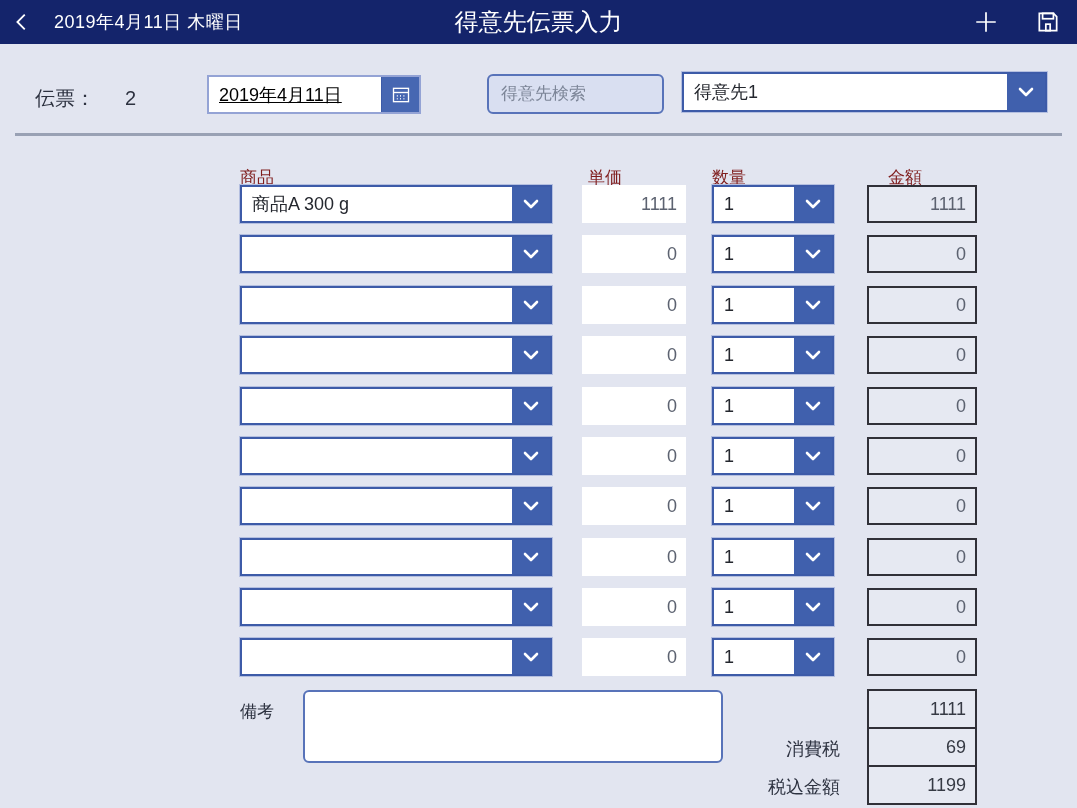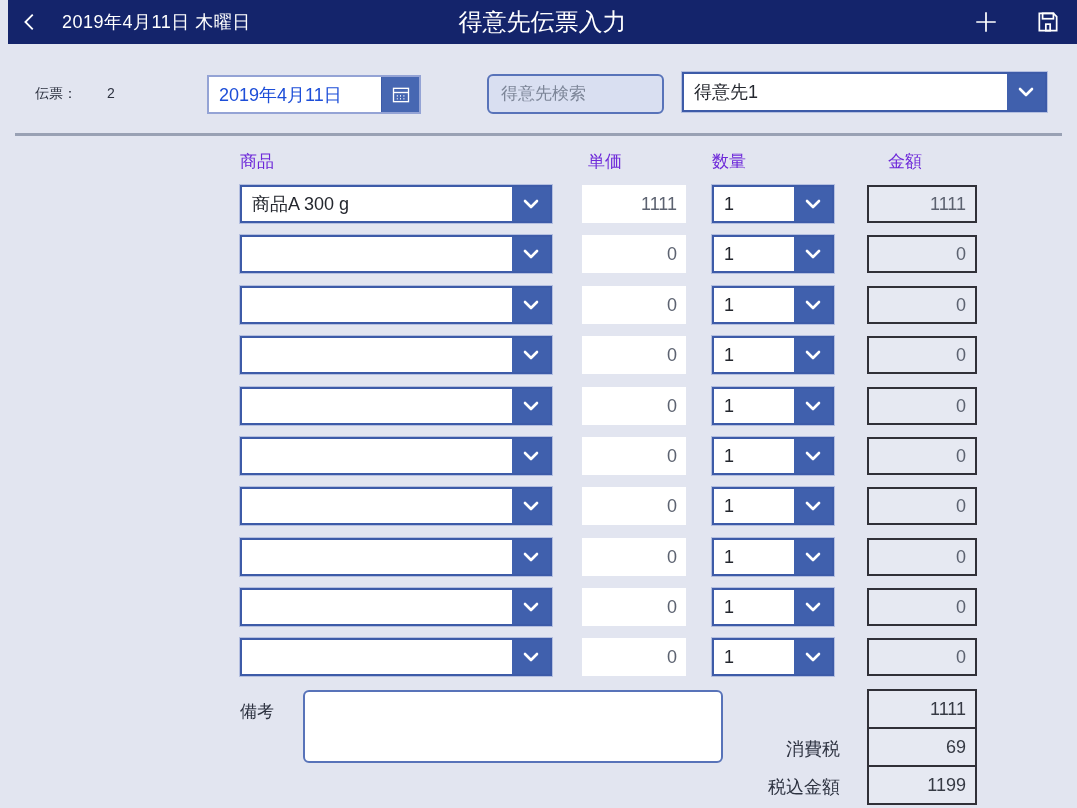--- a/index.html
+++ b/index.html
@@ -6,44 +6,44 @@
   html,body { width:1077px; height:808px; }
   body {
     font-family:"Liberation Sans","DejaVu Sans",sans-serif;
     background:#e2e5f0;
     overflow:hidden;
   }
   #page { position:relative; width:1077px; height:808px; background:#e2e5f0; }
 
   
   .appbar {
-    position:absolute; top:0; left:8px; right:0; height:44px;
+    position:absolute; top:0; left:0; right:0; height:44px;
     background:#14246b; color:#fff;
     display:flex; align-items:center;
   }
   .appbar .back { width:44px; height:44px; display:flex; align-items:center; justify-content:center; cursor:pointer; }
   .appbar .hdate { font-size:18px; margin-left:10px; letter-spacing:0.5px; }
   .appbar .title {
     position:absolute; left:50%; transform:translateX(-50%);
     font-size:24px; font-weight:400; white-space:nowrap;
   }
   .appbar .right { position:absolute; right:12px; top:0; height:44px; display:flex; align-items:center; gap:28px; }
   .icon-btn { width:34px; height:34px; display:flex; align-items:center; justify-content:center; cursor:pointer; }
 
   
-  .slip { position:absolute; left:35px; top:85px; font-size:14px; color:#2d3240; }
+  .slip { position:absolute; left:35px; top:85px; font-size:20px; color:#2d3240; }
   .slip .num { margin-left:30px; }
 
   .datepicker {
     position:absolute; left:207px; top:75px; width:214px; height:39px;
     border:2px solid #94a3d5; background:#fff; display:flex;
   }
   .datepicker input {
-    flex:1; border:none; outline:none; font-size:18px; color:#1d4ed8;
-    padding-left:10px; font-family:inherit; background:#fff; min-width:0;
+    flex:1; border:none; outline:none; font-size:18px; color:#000000;
+    padding-left:10px; font-family:inherit; background:#fff; min-width:0;text-decoration:underline;
   }
   .datepicker .cal-btn {
     width:38px; background:#4767b2; border-left:1px solid #3d5ba8;
     display:flex; align-items:center; justify-content:center; cursor:pointer;
   }
 
   .search-input {
     position:absolute; left:487px; top:74px; width:177px; height:40px;
     background:#d9dff1; border:2px solid #5873b9; border-radius:6px;
     font-size:17px; color:#6f7890; padding:0 12px; outline:none; font-family:inherit;
@@ -61,21 +61,21 @@
   }
   .dd .dd-btn {
     position:absolute; right:0; top:0; bottom:0; width:38px;
     background:#4060ad; display:flex; align-items:center; justify-content:center; cursor:pointer;
   }
   .customer-dd { left:682px; top:72px; width:365px; height:40px; }
 
   .divider { position:absolute; top:133px; left:15px; width:1047px; height:3px; background:#99a1b4; }
 
   
-  .col-h { position:absolute; top:150px; font-size:17px; color:#6d28d9; }
+  .col-h { position:absolute; top:166px; font-size:17px; color:#7f1d1d; }
   .col-h.product { left:240px; }
   .col-h.price   { left:588px; }
   .col-h.qty     { left:712px; }
   .col-h.amount  { left:888px; }
 
   
   .line-row { position:absolute; left:0; right:0; height:38px; }
   .product-dd { left:240px; top:0; width:312px; height:38px;padding-left:15px; }
   .qty-dd     { left:712px; top:0; width:122px; height:38px; }
   .price-input {

